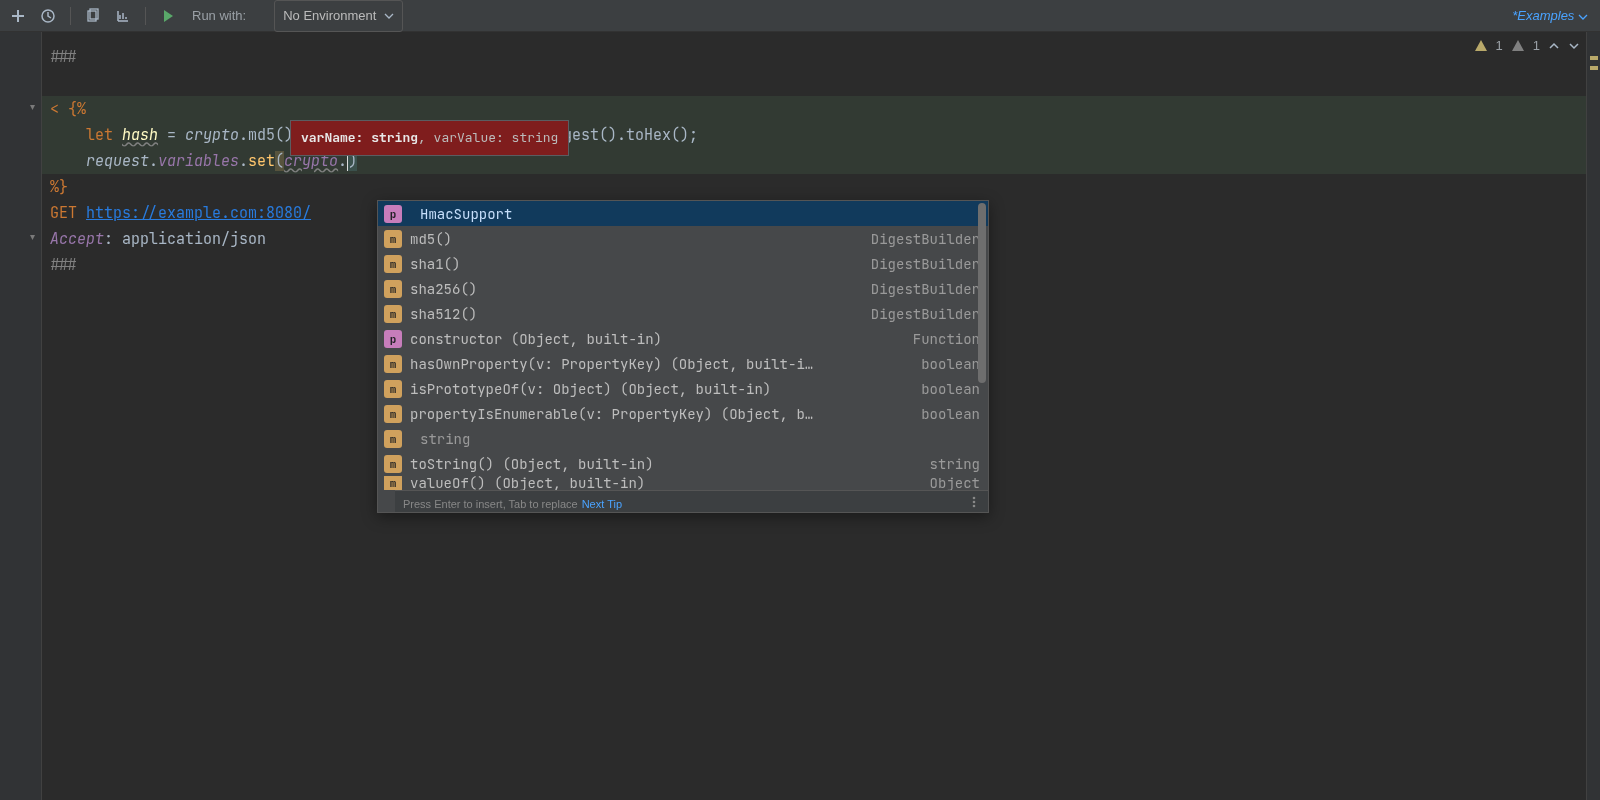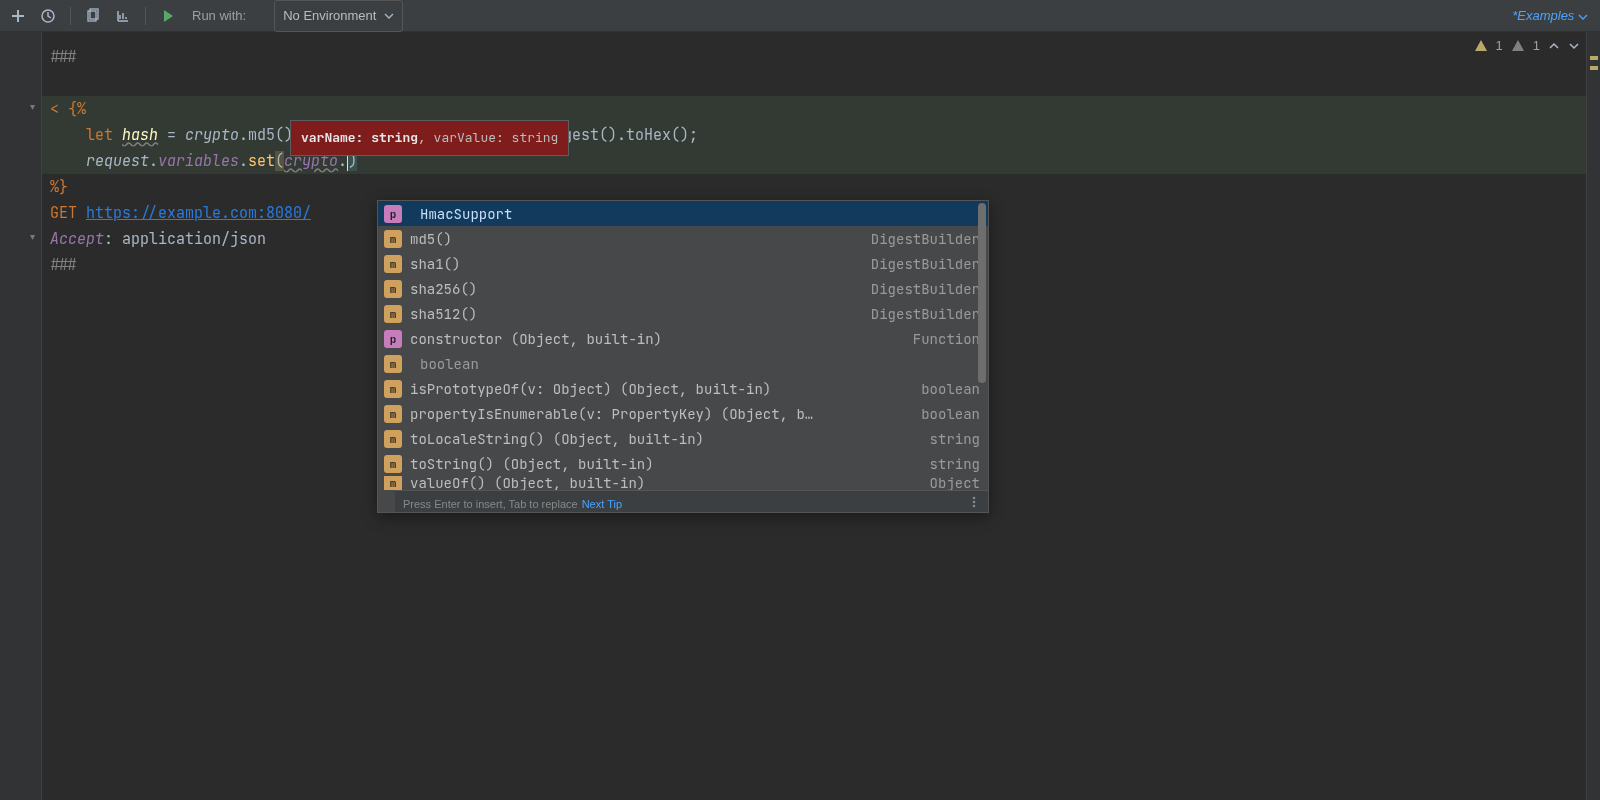--- a/index.html
+++ b/index.html
@@ -269,35 +269,35 @@
             <span class="name">sha512()</span>
             <span class="type">DigestBuilder</span>
           </div>
           <div class="row">
             <span class="ico ico-p">p</span>
             <span class="name">constructor (Object, built-in)</span>
             <span class="type">Function</span>
           </div>
           <div class="row">
             <span class="ico ico-m">m</span>
+            <span class="name">hasOwnProperty(v: PropertyKey) (Object, built-i…</span>
             <span class="type">boolean</span>
           </div>
           <div class="row">
             <span class="ico ico-m">m</span>
             <span class="name">isPrototypeOf(v: Object) (Object, built-in)</span>
             <span class="type">boolean</span>
           </div>
           <div class="row">
             <span class="ico ico-m">m</span>
             <span class="name">propertyIsEnumerable(v: PropertyKey) (Object, b…</span>
             <span class="type">boolean</span>
           </div>
           <div class="row">
             <span class="ico ico-m">m</span>
-            <span class="name">toLocaleString() (Object, built-in)</span>
             <span class="type">string</span>
           </div>
           <div class="row">
             <span class="ico ico-m">m</span>
             <span class="name">toString() (Object, built-in)</span>
             <span class="type">string</span>
           </div>
           <div class="row cut">
             <span class="ico ico-m">m</span>
             <span class="name">valueOf() (Object, built-in)</span>

